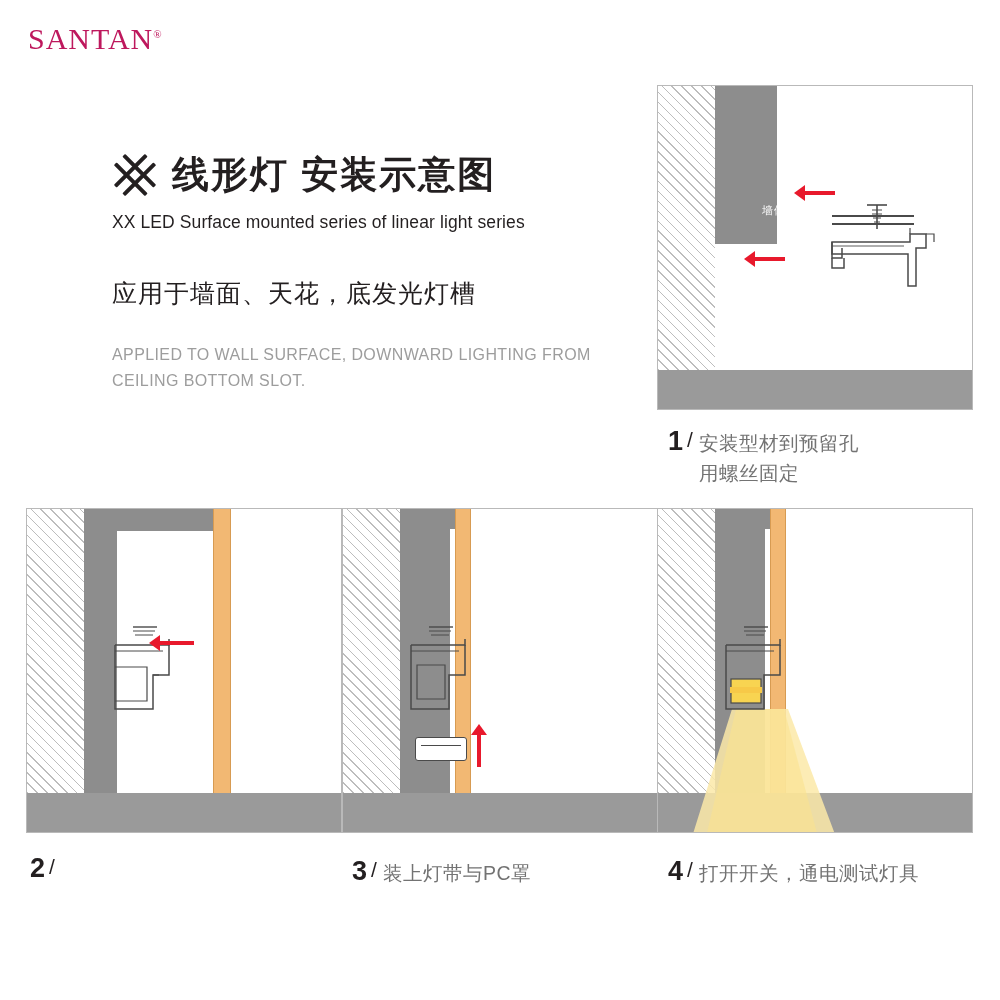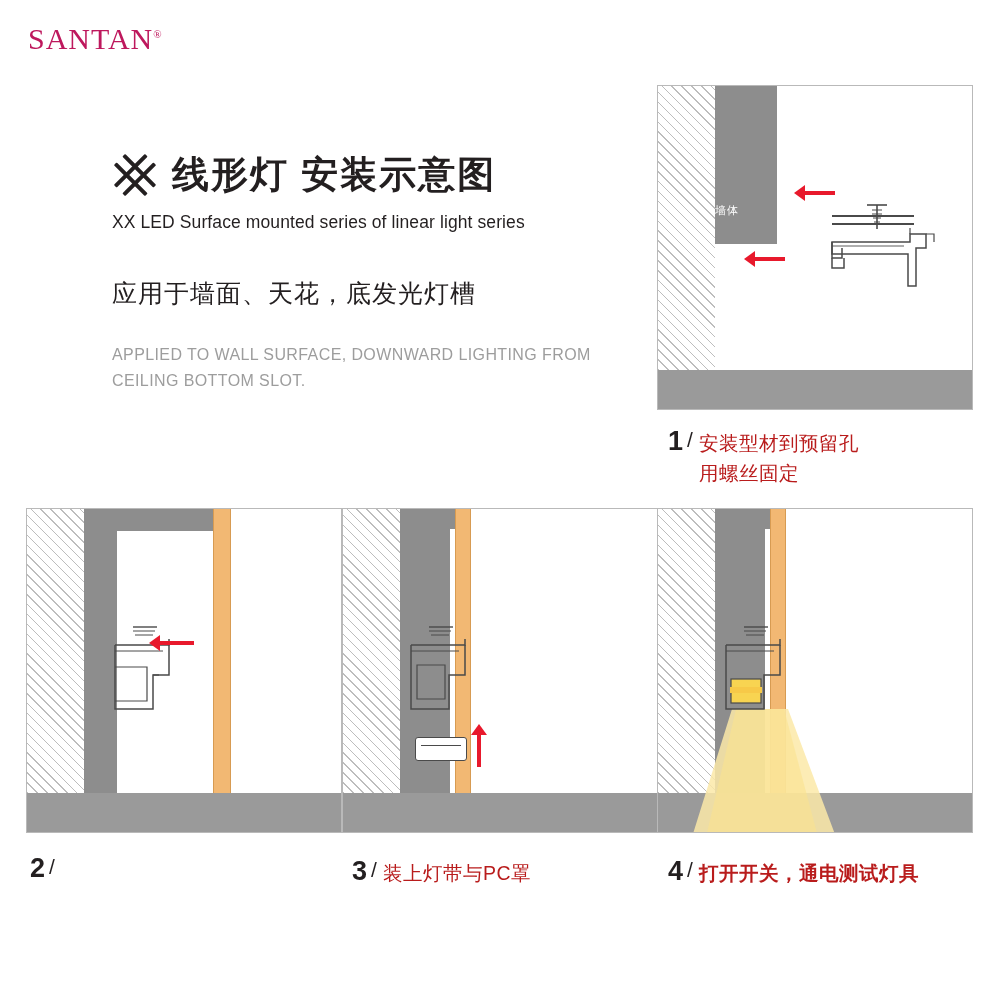--- a/index.html
+++ b/index.html
@@ -117,22 +117,23 @@
     );
   }
   .gray-solid { position: absolute; background: #8d8d8d; }
   .floor { position: absolute; background: #9a9a9a; }
 
   .wall-label {
     position: absolute;
     font-size: 11px;
     color: #ffffff;
     letter-spacing: 1px;
-    text-align: left;
+    text-align: center;
     line-height: 1.25;
+    padding-left: 28px;
   }
   .floor-label {
     position: absolute;
     font-size: 11px;
     color: #ffffff;
     letter-spacing: 1px;
     width: 100%;
     text-align: center;
   }
   .arrow-left {
@@ -200,21 +201,21 @@
   }
   .cap-slash {
     font-size: 21px;
     color: #231f20;
     line-height: 1.15;
     margin-right: 2px;
   }
   .cap-text {
     font-size: 19.5px;
     line-height: 1.55;
-    color: #b91c1c;
+    color: #737373;
     letter-spacing: 0.5px;
     max-width: 260px;
   }
   #cap1 { left: 668px; top: 428px; }
   #cap2 { left: 30px;  top: 855px; }
   #cap3 { left: 352px; top: 858px; }
   #cap4 { left: 668px; top: 858px; }
 </style>
 </head>
 <body>
@@ -390,14 +391,14 @@
 
 <div class="caption" id="cap3">
   <span class="cap-num">3</span>
   <span class="cap-slash">/</span>
   <span class="cap-text" style="white-space:pre-line;">装上灯带与PC罩</span>
 </div>
 
 <div class="caption" id="cap4">
   <span class="cap-num">4</span>
   <span class="cap-slash">/</span>
-  <span class="cap-text" style="white-space:pre-line;font-weight:bold;">打开开关，通电测试灯具</span>
+  <span class="cap-text" style="white-space:pre-line;">打开开关，通电测试灯具</span>
 </div>
 
 </body></html>

